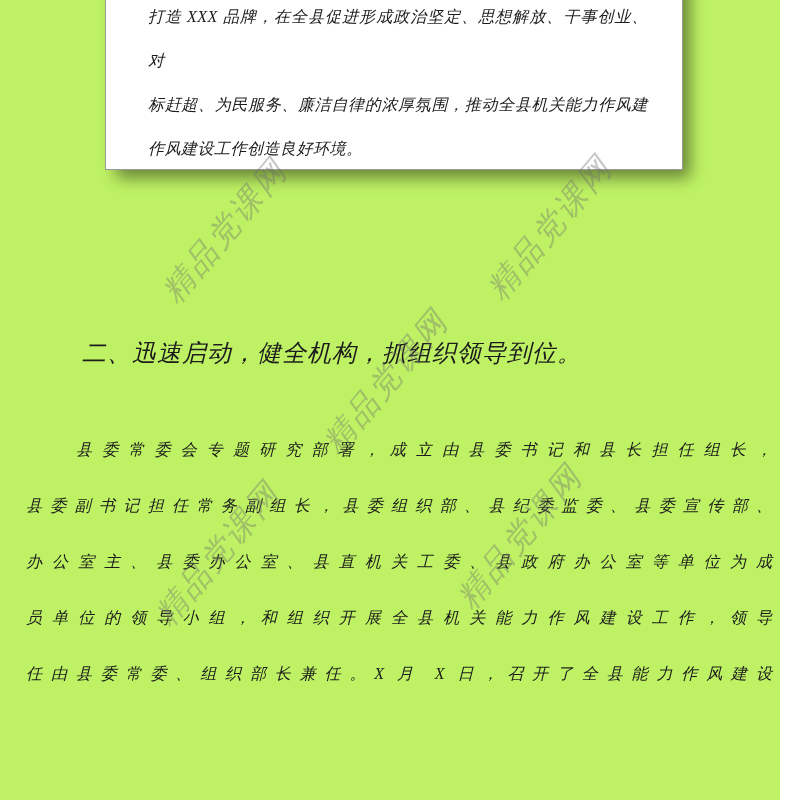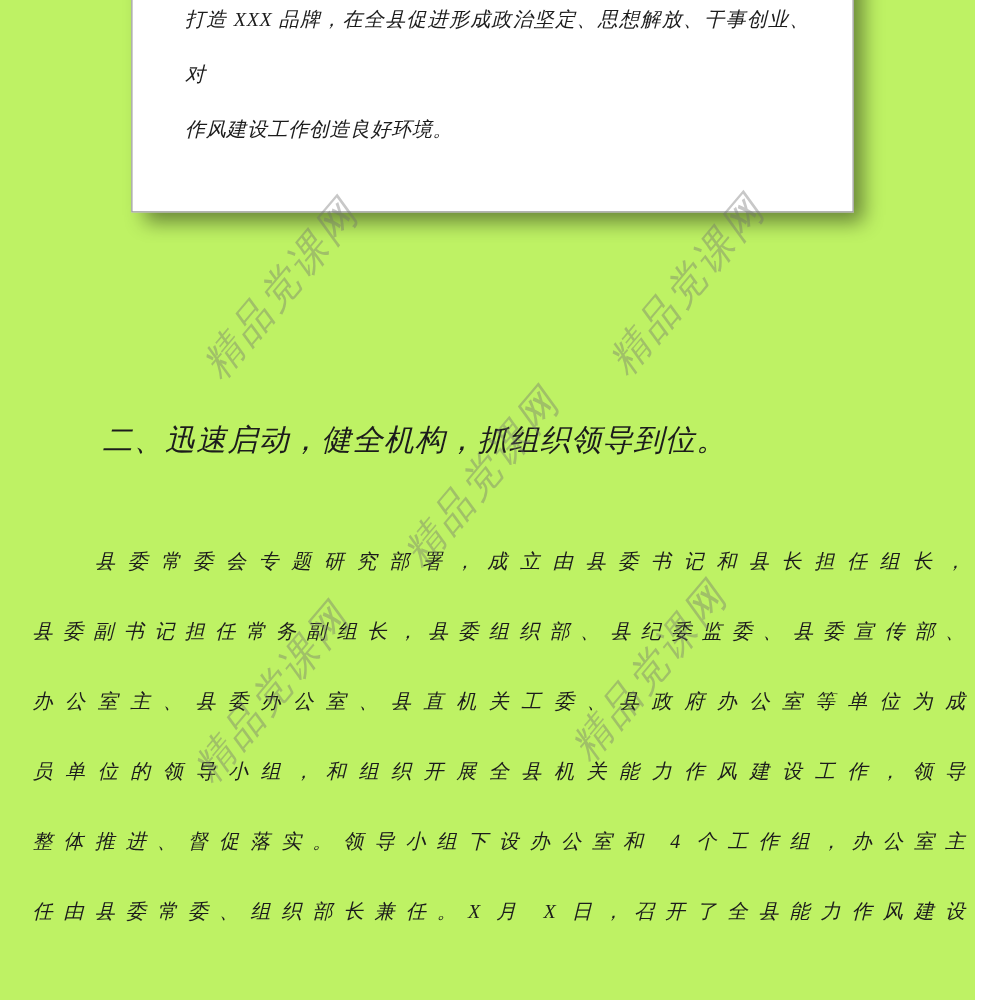--- a/index.html
+++ b/index.html
@@ -86,31 +86,31 @@
   .wm-4 { left: 218px; top: 554px; }
   .wm-5 { left: 520px; top: 537px; }
 </style>
 </head>
 <body>
 
 <div class="page">
 
   <div class="quote-box">
     <div class="quote-line jline">打造 XXX 品牌，在全县促进形成政治坚定、思想解放、干事创业、对</div>
+    <div class="quote-line jline">标赶超、为民服务、廉洁自律的浓厚氛围，推动全县机关能力作风建</div>
     <div class="quote-line">作风建设工作创造良好环境。</div>
   </div>
 
   <div class="section-heading">二、迅速启动，健全机构，抓组织领导到位。</div>
 
   <div class="body-paragraph">
     <div class="body-line indent">县委常委会专题研究部署，成立由县委书记和县长担任组长，</div>
     <div class="body-line">县委副书记担任常务副组长，县委组织部、县纪委监委、县委宣传部、</div>
     <div class="body-line">办公室主、县委办公室、县直机关工委、县政府办公室等单位为成</div>
     <div class="body-line">员单位的领导小组，和组织开展全县机关能力作风建设工作，领导</div>
-    <div class="body-line">整体推进、督促落实。领导小组下设办公室和 4 个工作组，办公室主</div>
     <div class="body-line">任由县委常委、组织部长兼任。X 月 X 日，召开了全县能力作风建设</div>
   </div>
 
   <div class="watermark wm-1">精品党课网</div>
   <div class="watermark wm-2">精品党课网</div>
   <div class="watermark wm-3">精品党课网</div>
   <div class="watermark wm-4">精品党课网</div>
   <div class="watermark wm-5">精品党课网</div>
 
 </div>

